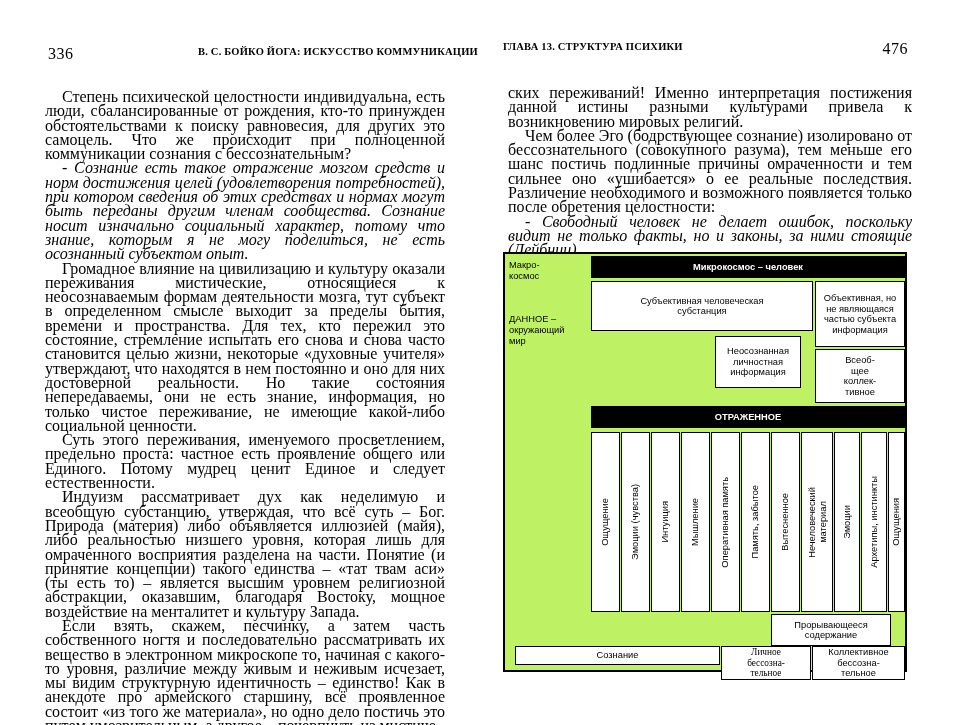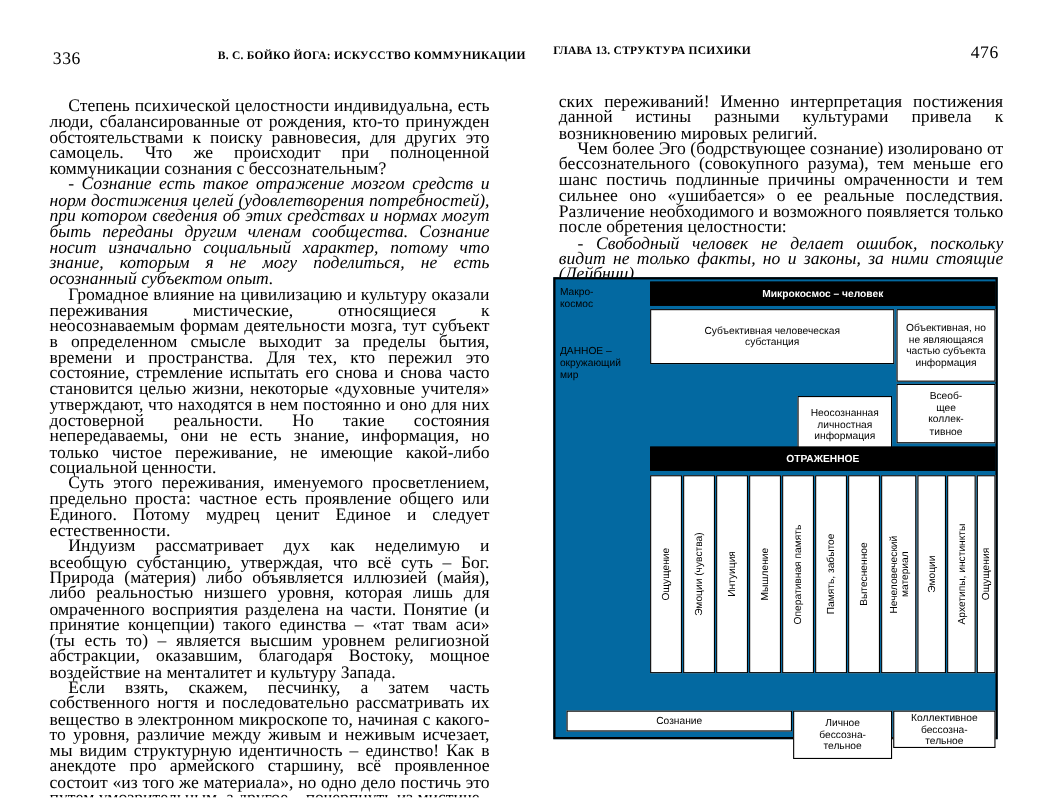--- a/index.html
+++ b/index.html
@@ -67,21 +67,21 @@
   .diagram {
     position: absolute;
     left: 503px;
     top: 252px;
     width: 404px;
     height: 420px;
     border: 2px solid #000;
     box-sizing: border-box;
     font-family: "Liberation Sans", sans-serif;
     font-size: 9.3px;
-    background: #0369a1;
+    background: #bef264;
   }
   .dg-cell {
     position: absolute;
     box-sizing: border-box;
     border: 1px solid #000;
     background: #fff;
     display: flex;
     align-items: center;
     justify-content: center;
     text-align: center;
@@ -146,21 +146,21 @@
       <div class="dg-cell" style="left:86px;top:27px;width:222px;height:50px;white-space:pre-line;">Субъективная человеческая
 субстанция</div>
 
       <div class="dg-cell dg-black" style="left:86px;top:2px;width:314px;height:22px;">Микрокосмос – человек</div>
 
       <div class="dg-cell" style="left:310px;top:27px;width:90px;height:66px;white-space:pre-line;">Объективная, но
 не являющаяся
 частью субъекта
 информация</div>
 
-      <div class="dg-cell" style="left:220px;top:82px;width:86px;height:52px;white-space:pre-line;margin-top:24px;">Неосознанная
+      <div class="dg-cell" style="left:210px;top:82px;width:86px;height:52px;white-space:pre-line;">Неосознанная
 личностная
 информация</div>
 
       <div class="dg-cell" style="left:310px;top:95px;width:90px;height:54px;white-space:pre-line;">Всеоб-
 щее
 коллек-
 тивное</div>
 
       <div class="dg-cell dg-black" style="left:86px;top:152px;width:314px;height:22px;">ОТРАЖЕННОЕ</div>
 
@@ -192,23 +192,25 @@
       <div class="dg-cell" style="left:329px;top:178px;width:26px;height:180px;">
         <span class="vert">Эмоции</span>
       </div>
       <div class="dg-cell" style="left:356px;top:178px;width:26px;height:180px;">
         <span class="vert">Архетипы, инстинкты</span>
       </div>
       <div class="dg-cell" style="left:383px;top:178px;width:17px;height:180px;">
         <span class="vert">Ощущения</span>
       </div>
 
+      <div class="dg-cell" style="left:266px;top:360px;width:120px;height:32px;white-space:pre-line;">Прорывающееся
+содержание</div>
 
       <div class="dg-cell" style="left:10px;top:392px;width:205px;height:19px;">Сознание</div>
-      <div class="dg-cell" style="left:216px;top:392px;width:90px;height:44px;white-space:pre-line;">Личное
+      <div class="dg-cell" style="left:216px;top:392px;width:90px;height:34px;white-space:pre-line;font-family:Liberation Serif, serif;">Личное
 бессозна-
 тельное</div>
       <div class="dg-cell" style="left:307px;top:392px;width:93px;height:34px;white-space:pre-line;">Коллективное
 бессозна-
 тельное</div>
 
     </div>
 
   </div>
 </div>

